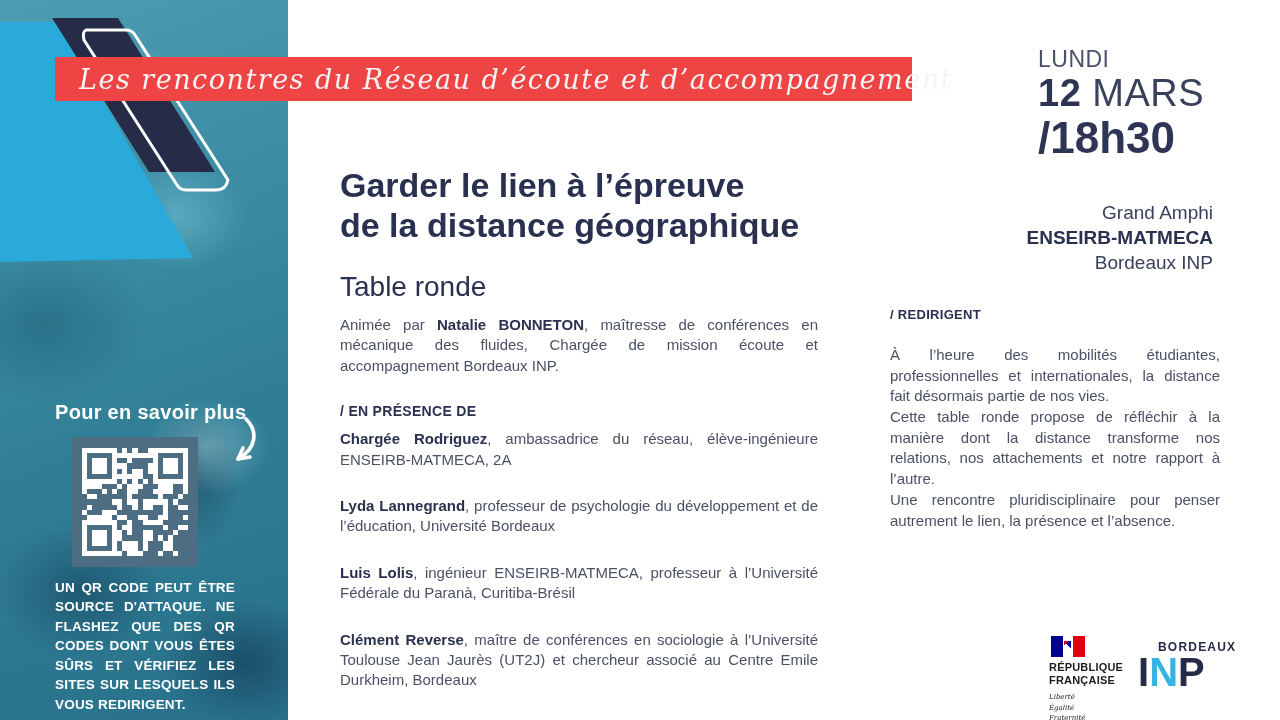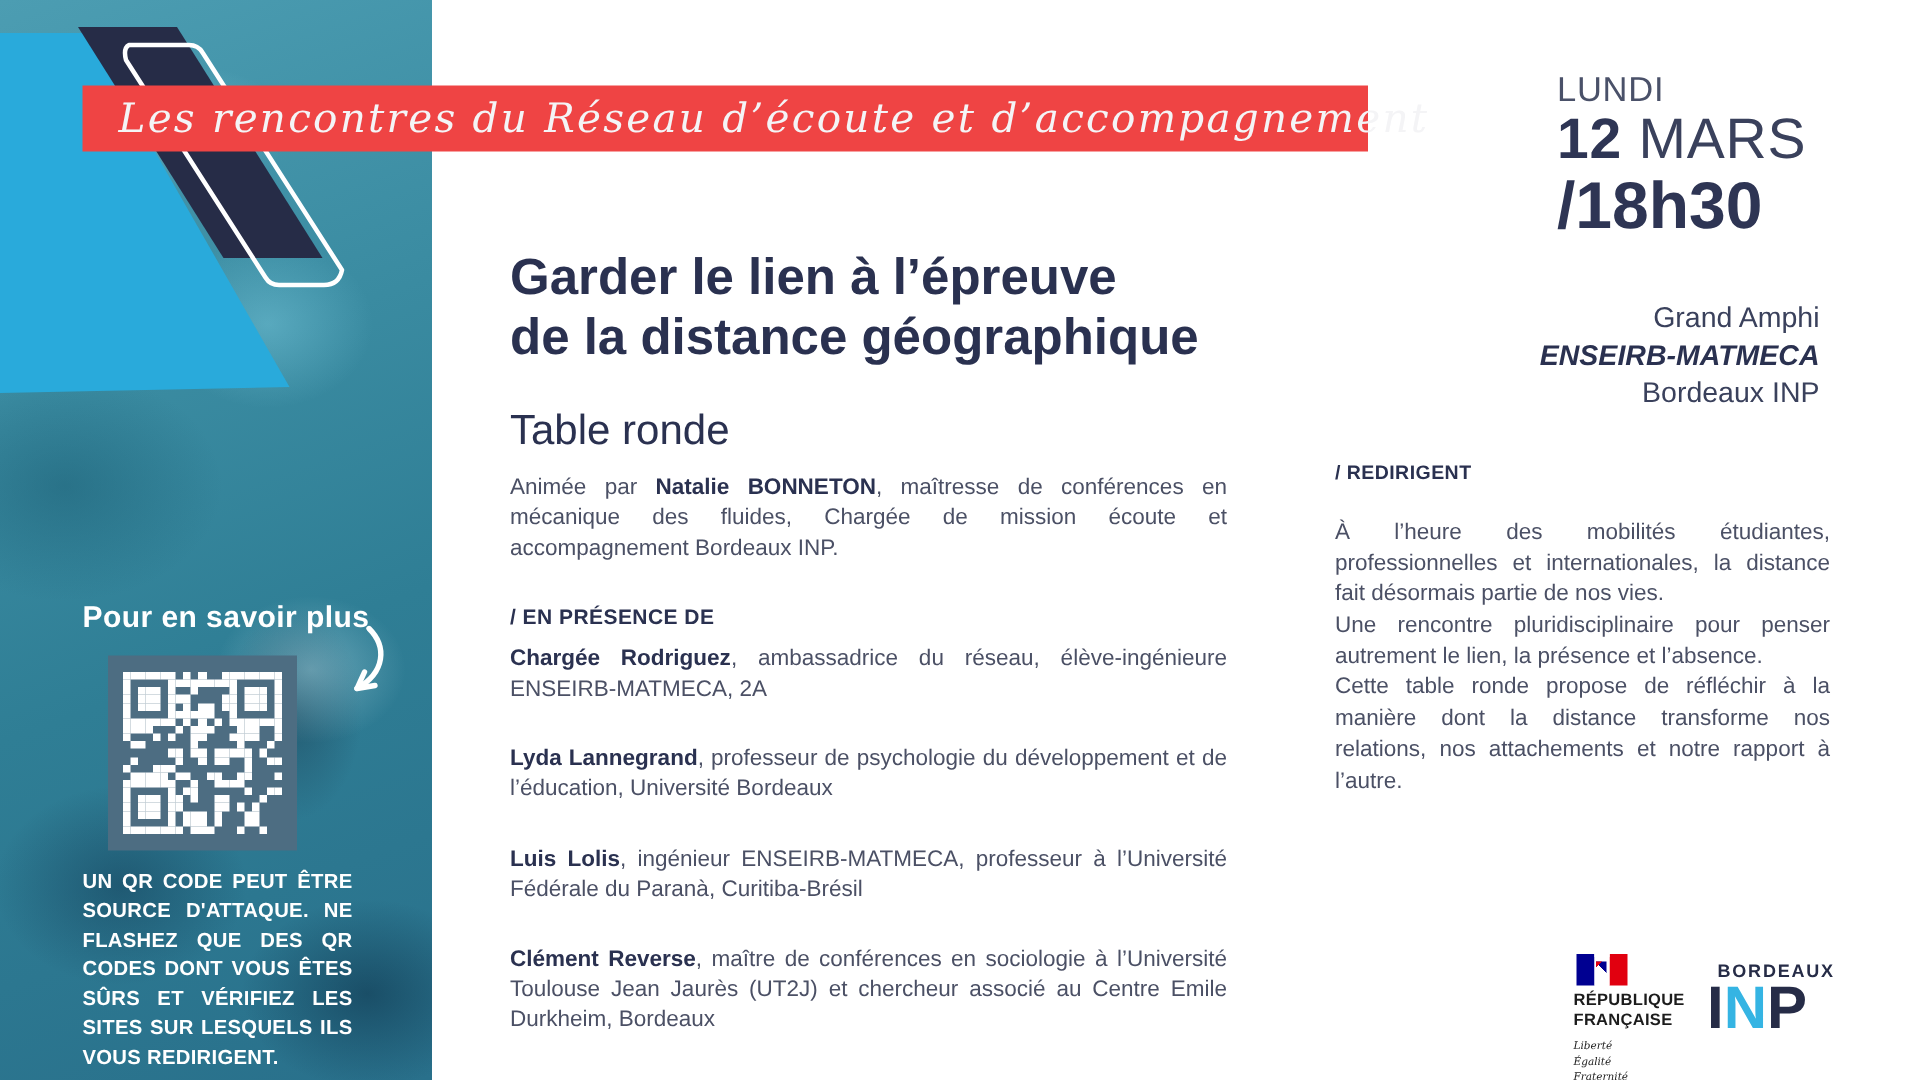--- a/index.html
+++ b/index.html
@@ -37,21 +37,21 @@
   
   .date-block { position:absolute; left:1038px; top:46px; color:#2e3554; }
   .date-day   { font-size:23px; font-weight:400; color:#4a5169; letter-spacing:.5px; }
   .date-line  { font-size:38px; line-height:1.1; letter-spacing:.5px; }
   .date-num   { font-weight:700; }
   .date-month { font-weight:400; color:#3a415c; }
   .date-time  { font-size:44px; font-weight:700; line-height:1.05; }
 
   .location { position:absolute; right:67px; top:200px; text-align:right;
               font-size:19px; line-height:25px; color:#3a415c; }
-  .location .loc-bold { font-weight:700; color:#2a3150;font-style:italic; }
+  .location .loc-bold { font-weight:700; color:#2a3150; }
 
   
   .main-col { position:absolute; left:340px; top:165px; width:478px; }
   .title { font-size:34px; font-weight:700; line-height:40px; color:#2a3150; }
   .subtitle { font-size:28px; font-weight:400; margin-top:26px; color:#2a3150; }
   .body-p {
     font-size:15px; line-height:1.36; color:#4b5065;
     text-align:justify; margin-top:12px;
   }
   .body-p b, .body-p .bold { font-weight:700; color:#2a3150; }
@@ -92,21 +92,21 @@
   .rf-flag .w { width:10px; background:#ffffff; border-top:2px solid #ffffff; position:relative; }
   .rf-flag .w:after { content:""; position:absolute; left:1px; top:3px; width:7px; height:13px;
                       background:linear-gradient(135deg,#e1000f 20%,transparent 21%),
                                  linear-gradient(45deg,transparent 60%,#000091 61%); }
   .rf-flag .r { width:12px; background:#e1000f; }
   .rf-name { font-size:11px; font-weight:700; line-height:1.2; margin-top:4px; letter-spacing:.2px; }
   .rf-motto { font-family:"DejaVu Serif", serif; font-style:italic; font-size:7px;
               line-height:1.5; margin-top:5px; color:#1c1c1c; }
 
   .inp-logo { position:absolute; left:1138px; top:640px; width:80px; }
-  .inp-top { display:flex; align-items:flex-start; gap:7px; }
+  .inp-top { display:flex; align-items:flex-start; gap:20px; }
   .inp-slash { width:7px; height:12px; background:#35b4e3; transform:skewX(-14deg); border-radius:1px; }
   .inp-bordeaux { font-size:12px; font-weight:700; letter-spacing:1.2px; color:#262c47; }
   .inp-big { font-size:40px; font-weight:700; line-height:.92; letter-spacing:0; margin-top:0; color:#262c47; }
   .inp-big .n { color:#35b4e3; }
 </style>
 </head>
 <body>
 
 <div class="photo">
   <svg width="288" height="300" viewBox="0 0 288 300">
@@ -148,22 +148,22 @@
   <p class="body-p speaker"><span class="bold">Chargée Rodriguez</span><span>, ambassadrice du réseau, élève-ingénieure ENSEIRB-MATMECA, 2A</span></p>
   <p class="body-p speaker"><span class="bold">Lyda Lannegrand</span><span>, professeur de psychologie du développement et de l’éducation, Université Bordeaux</span></p>
   <p class="body-p speaker"><span class="bold">Luis Lolis</span><span>, ingénieur ENSEIRB-MATMECA, professeur à l’Université Fédérale du Paranà, Curitiba-Brésil</span></p>
   <p class="body-p speaker"><span class="bold">Clément Reverse</span><span>, maître de conférences en sociologie à l’Université Toulouse Jean Jaurès (UT2J) et chercheur associé au Centre Emile Durkheim, Bordeaux</span></p>
 
 </div>
 
 <div class="desc-col">
   <div class="desc-heading">/ REDIRIGENT</div>
   <p class="first">À l’heure des mobilités étudiantes, professionnelles et internationales, la distance fait désormais partie de nos vies.</p>
+  <p>Cette table ronde propose de réfléchir à la manière dont la distance transforme nos relations, nos attachements et notre rapport à l’autre.</p>
   <p>Une rencontre pluridisciplinaire pour penser autrement le lien, la présence et l’absence.</p>
-  <p>Cette table ronde propose de réfléchir à la manière dont la distance transforme nos relations, nos attachements et notre rapport à l’autre.</p>
 </div>
 
 <div class="savoir-title">Pour en savoir plus</div>
 <svg class="arrow-svg" width="40" height="52" viewBox="0 0 40 52">
   <path d="M28 5 C 40 17, 39 34, 20 45" fill="none" stroke="#ffffff" stroke-width="3.6" stroke-linecap="round"></path>
   <path d="M20 45 L32 43 M20 45 L25 34" fill="none" stroke="#ffffff" stroke-width="3.6" stroke-linecap="round"></path>
 </svg>
 <div class="qr-box">
   <div class="qr-grid" id="qr">
       <i class="on"></i>

